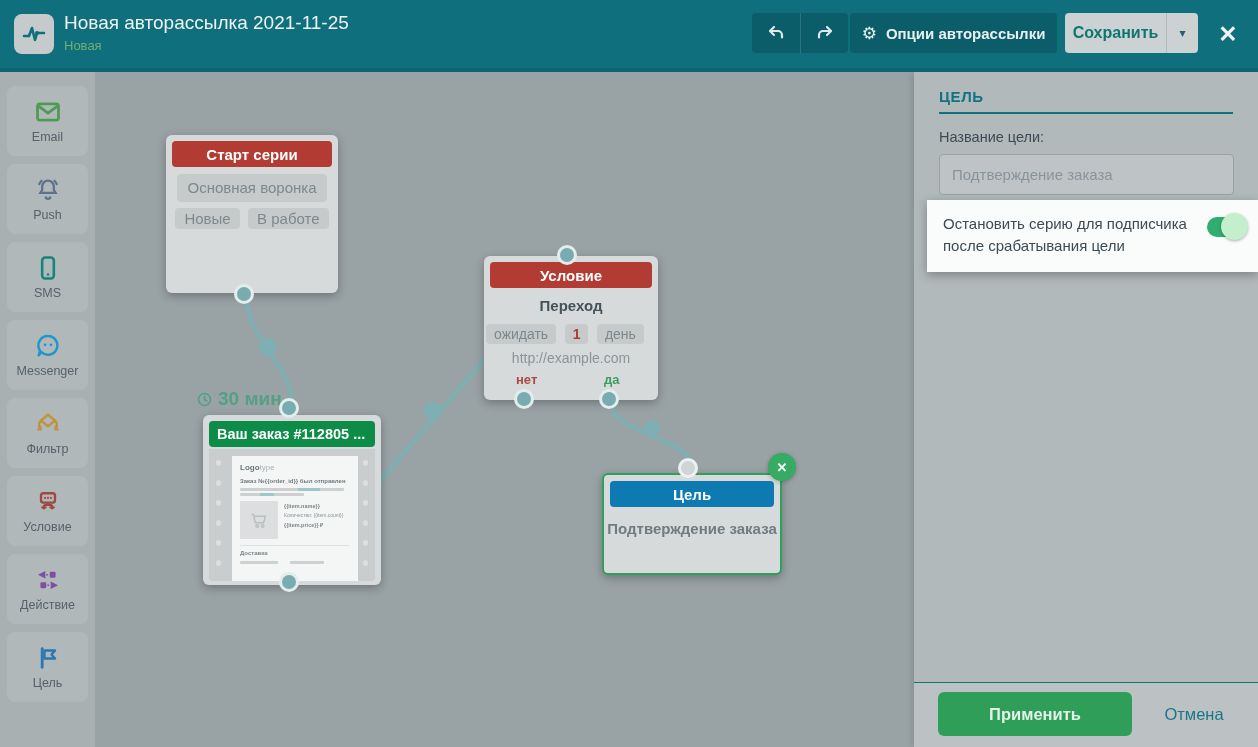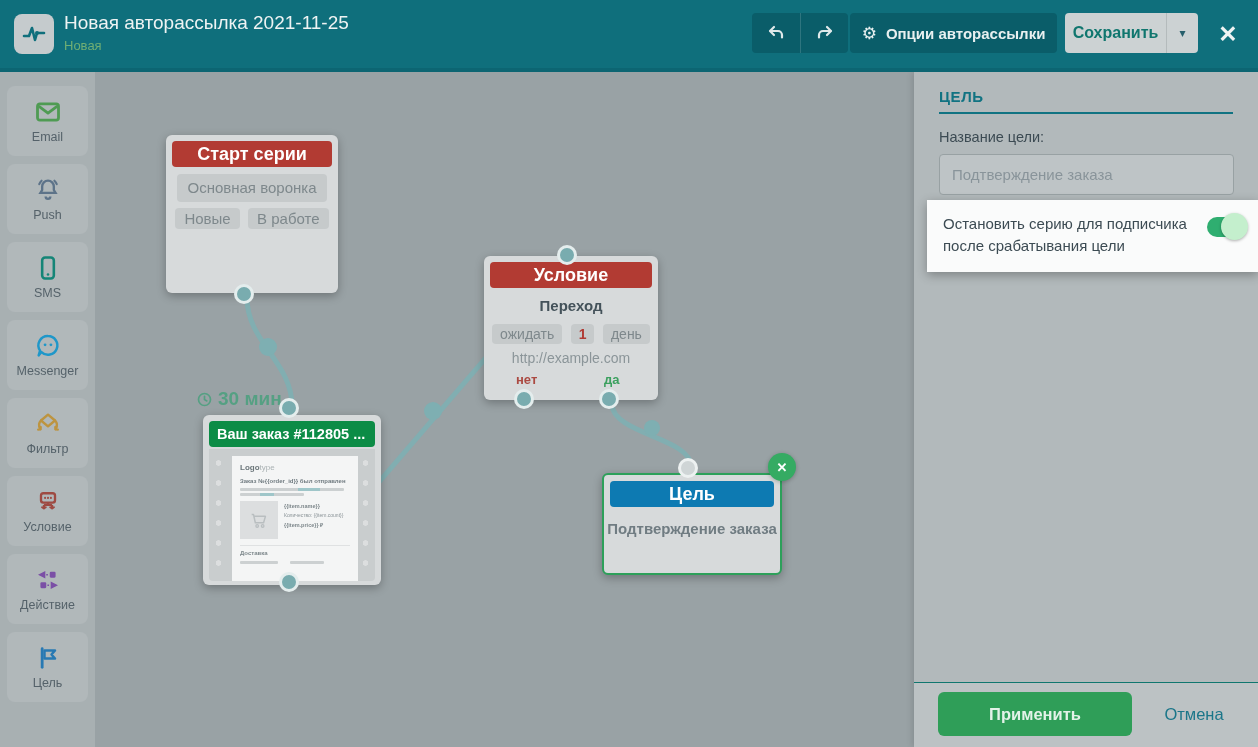--- a/index.html
+++ b/index.html
@@ -34,21 +34,21 @@
   .side-item { position:absolute; left:7px; width:81px; height:70px; background:#b1b8ba; border-radius:8px;
                display:flex; flex-direction:column; align-items:center; justify-content:center; gap:4px; cursor:pointer; }
   .side-item .lbl { font-size:12.5px; color:#55626a; }
   .side-item svg { display:block; }
 
   
   #canvas { position:absolute; left:95px; top:72px; width:819px; height:675px; background:#99a2a5; z-index:1; }
   #wires { position:absolute; left:0; top:0; width:1258px; height:747px; z-index:2; pointer-events:none; }
 
   .node { position:absolute; background:#d7dadb; border-radius:6px; box-shadow:0 3px 10px rgba(0,0,0,0.28); z-index:3; }
-  .node-hdr { margin:6px 6px 0 6px; height:26px; border-radius:4px; color:#fff; font-weight:bold; font-size:18px;
+  .node-hdr { margin:6px 6px 0 6px; height:26px; border-radius:4px; color:#fff; font-weight:bold; font-size:15px;
               display:flex; align-items:center; justify-content:center; cursor:pointer; }
   .hdr-red { background:#b23b33; }
   .hdr-green { background:#0c8c46; justify-content:flex-start; padding-left:8px; font-size:14.5px;
                white-space:nowrap; overflow:hidden; }
   .hdr-blue { background:#0d7ab2; }
   .node-title { text-align:center; font-weight:bold; font-size:15px; color:#44525a; line-height:1.25; margin-top:9px; }
   .pill { background:#c6cacb; border-radius:4px; color:#7e888c; display:inline-block; }
   .pill-big { width:150px; margin:7px auto 0; display:block; text-align:center; font-size:15px; line-height:1.3;
               padding:4px 2px; }
   .pill-sm { font-size:15px; padding:2px 9px; margin:6px 2px 12px; }
@@ -260,21 +260,21 @@
   <div style="text-align:center;">
     <span class="pill pill-sm">Новые</span>
     <span class="pill pill-sm">В работе</span>
   </div>
 </div>
 <div class="connector" style="left:234px; top:284px;"></div>
 
 <div class="node" style="left:484px; top:256px; width:174px; height:144px;">
   <div class="node-hdr hdr-red">Условие</div>
   <div class="node-title">Переход</div>
-  <div style="text-align:center; margin-top:8px;">
+  <div style="margin-top:8px;">
     <span class="pill pill-wait">ожидать</span>
     <span class="pill pill-wait red-txt">1</span>
     <span class="pill pill-wait">день</span>
   </div>
   <div style="text-align:center; margin-top:6px; font-size:14px; color:#8b9599;">http://example.com</div>
   <div style="position:relative; margin-top:6px; height:16px;">
     <span style="position:absolute; left:32px; color:#ab4a42; font-size:13px; font-weight:bold;">нет</span>
     <span style="position:absolute; left:120px; color:#3ba05f; font-size:13px; font-weight:bold;">да</span>
   </div>
 </div>

